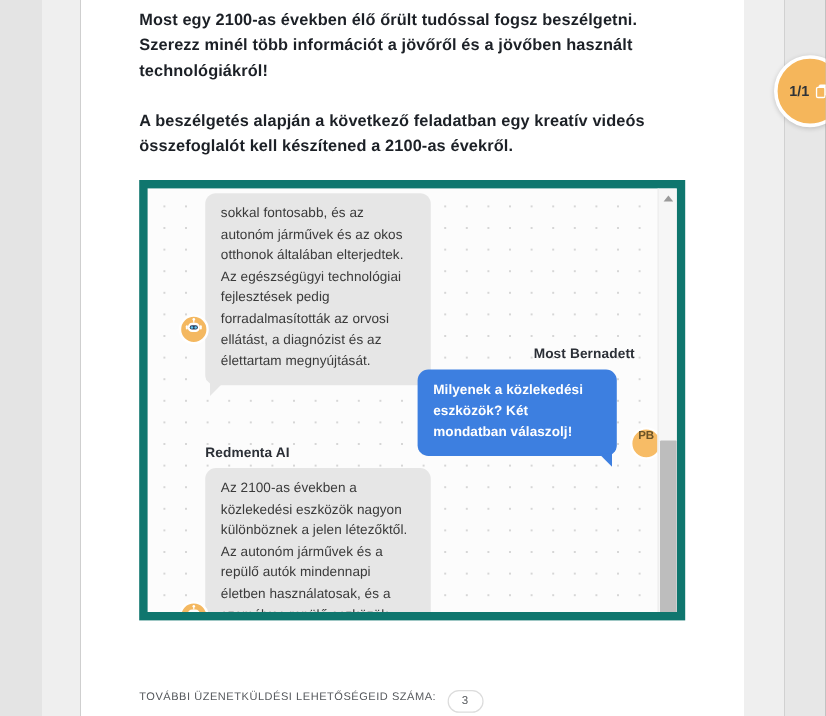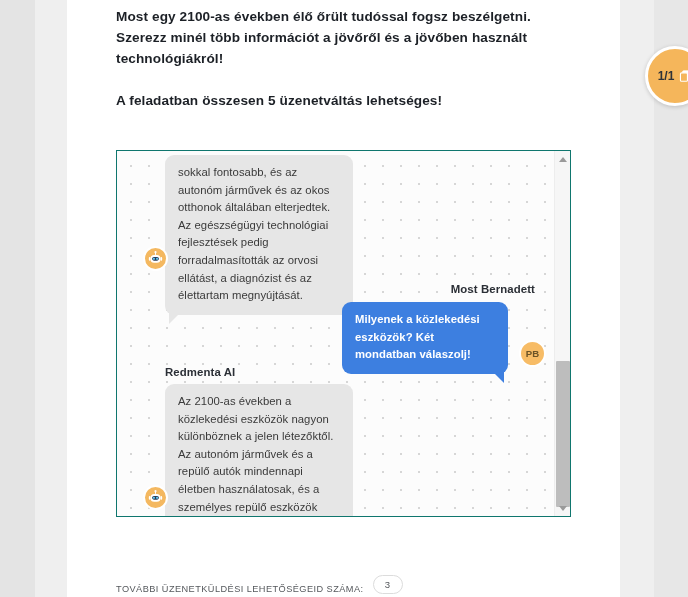--- a/index.html
+++ b/index.html
@@ -28,21 +28,21 @@
     letter-spacing: 0.1px;
   }
   .p1 { margin-top: 6px; }
   .p2 { margin-top: 21px; }
   .p3 { margin-top: 21px; }
 
   
   .chat-wrap {
     position:absolute; left:49px; top:150px; width:455px; height:367px;
     background:#fcfcfc;
-    border:1px solid #0f766e;
+    border:7px solid #0f766e;
     overflow:hidden;
   }
   .chat-dots {
     position:absolute; inset:0;
     background-image: radial-gradient(#d6d6d6 1px, transparent 1.1px);
     background-size: 18px 18px;
     background-position: 5px 6px;
   }
   .chat-scroll {
     position:absolute; left:0; top:0; right:16px; bottom:0;
@@ -76,22 +76,23 @@
   }
 
   .sender {
     font-size:11.4px; font-weight:bold; color:#2b2f36; letter-spacing:0.1px;
   }
 
   .avatar {
     position:absolute;
     width:25px;height:25px;border-radius:50%;
     background:#f4b860;
-    display:flex;align-items:center;justify-content:center;
+    display:flex;justify-content:center;
     border:2px solid #ffffff;
+    margin-top:10px;
   }
   .avatar.pb {
     width:27px;height:27px;
     font-size:9.6px;font-weight:bold;color:#6b5326;
     background:#f7bc66;
   }
 
   
   .sb { position:absolute; right:0; top:0; width:16px; height:365px; background:#f6f6f6; border-left:1px solid #ededed; }
   .sb-btn { position:absolute; left:0; width:16px; height:16px; display:flex;align-items:center;justify-content:center; }
@@ -116,21 +117,21 @@
     position:absolute; left:16px; top:11px;
     font-size:11.4px; color:#3d7fe0; letter-spacing:0.1px;
   }
   .send {
     position:absolute; left:455px; top:0px;
     width:41px;height:41px;border-radius:50%;
     background:#f2551b;
     display:flex;align-items:center;justify-content:center;
   }
 
-  .counter-row { position:absolute; left:49px; top:575px; display:flex; align-items:flex-end; gap:9px; }
+  .counter-row { position:absolute; left:49px; top:575px; display:flex; align-items:flex-start; gap:9px; }
   .counter-label {
     font-size:9.2px; color:#55585c; letter-spacing:0.45px;
   }
   .counter-badge {
     min-width:30px; height:19px; border-radius:10px;
     border:1px solid #dcdcdc; background:#ffffff;
     display:flex;align-items:center;justify-content:center;
     font-size:9.6px;color:#55585c;
   }
 
@@ -152,20 +153,21 @@
 
   <div class="strip-left-dark"></div>
   <div class="strip-left-light"></div>
   <div class="strip-right-light"></div>
   <div class="strip-right-dark"></div>
 
   <div class="page">
 
     <div class="prose">
       <p class="p1">Most egy 2100-as években élő őrült tudóssal fogsz beszélgetni. Szerezz minél több információt a jövőről és a jövőben használt technológiákról!</p>
+      <p class="p2">A beszélgetés alapján a következő feladatban egy kreatív videós összefoglalót kell készítened a 2100-as évekről.</p>
       <p class="p3">A feladatban összesen 5 üzenetváltás lehetséges!</p>
     </div>
 
     <div class="chat-wrap">
       <div class="chat-dots"></div>
 
       <div class="chat-scroll">
 
         <div class="msg" style="left:48px; top:4px; width:188px;">
           <div class="bubble bot">

